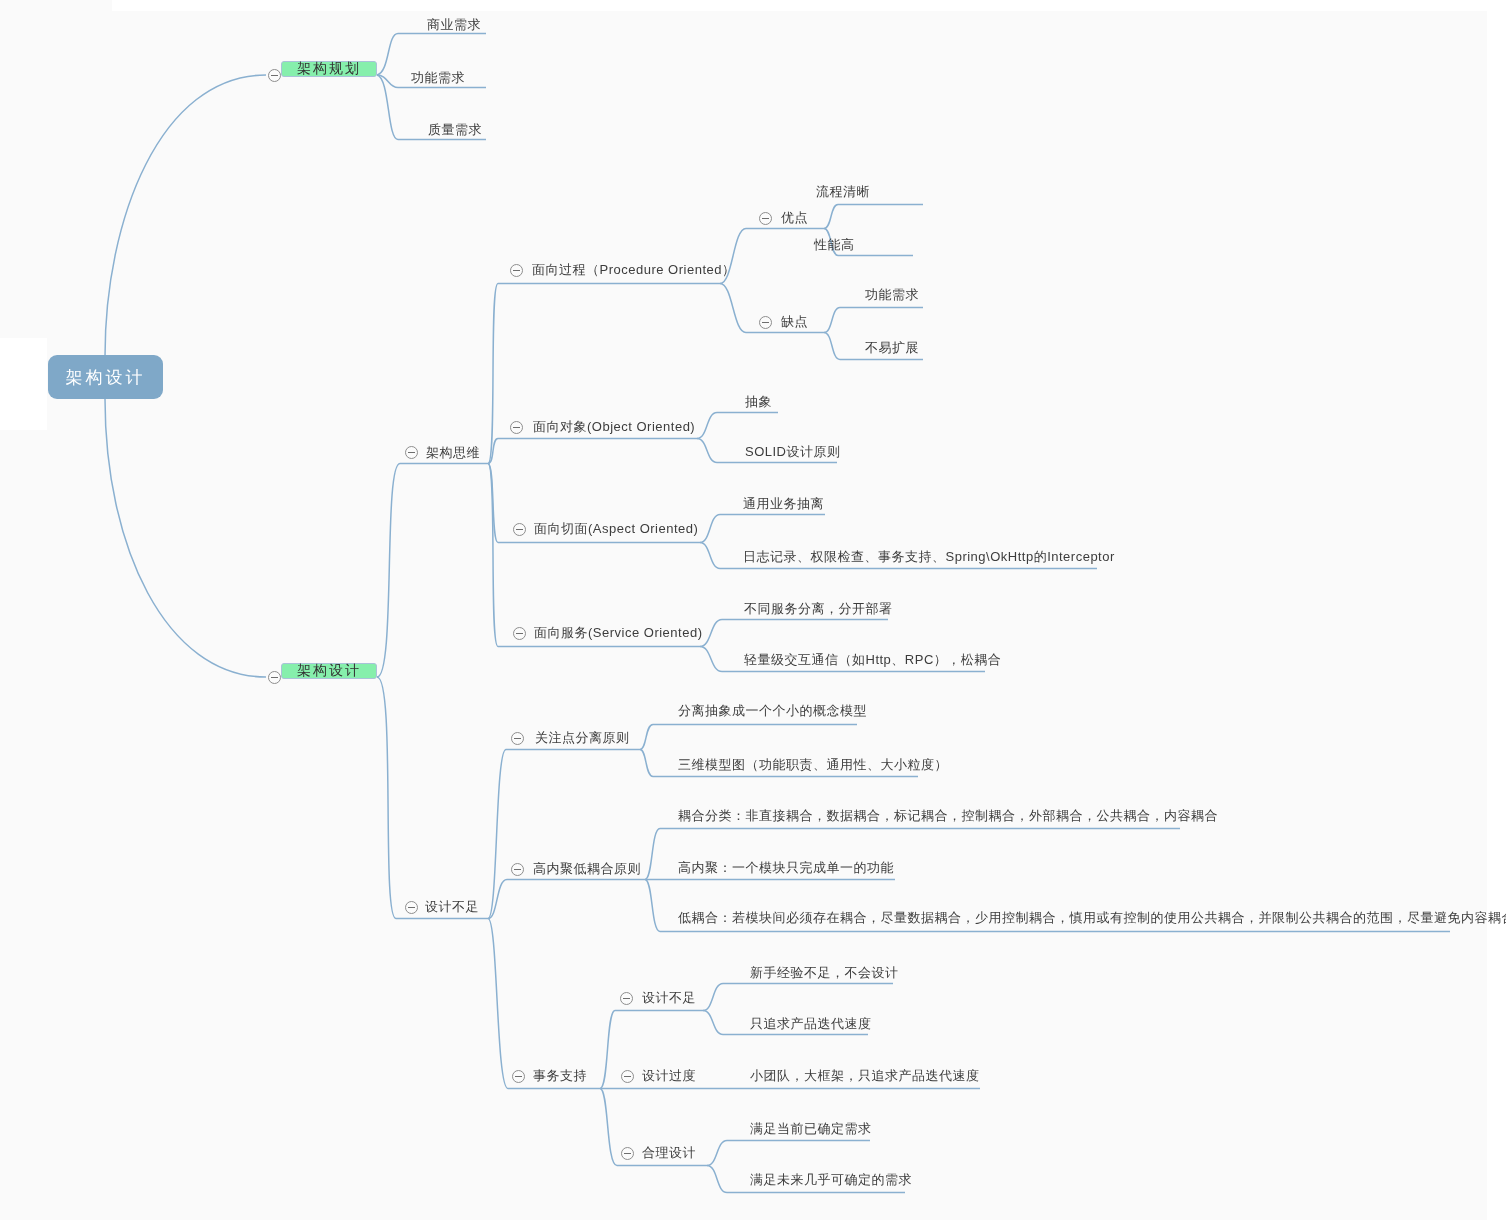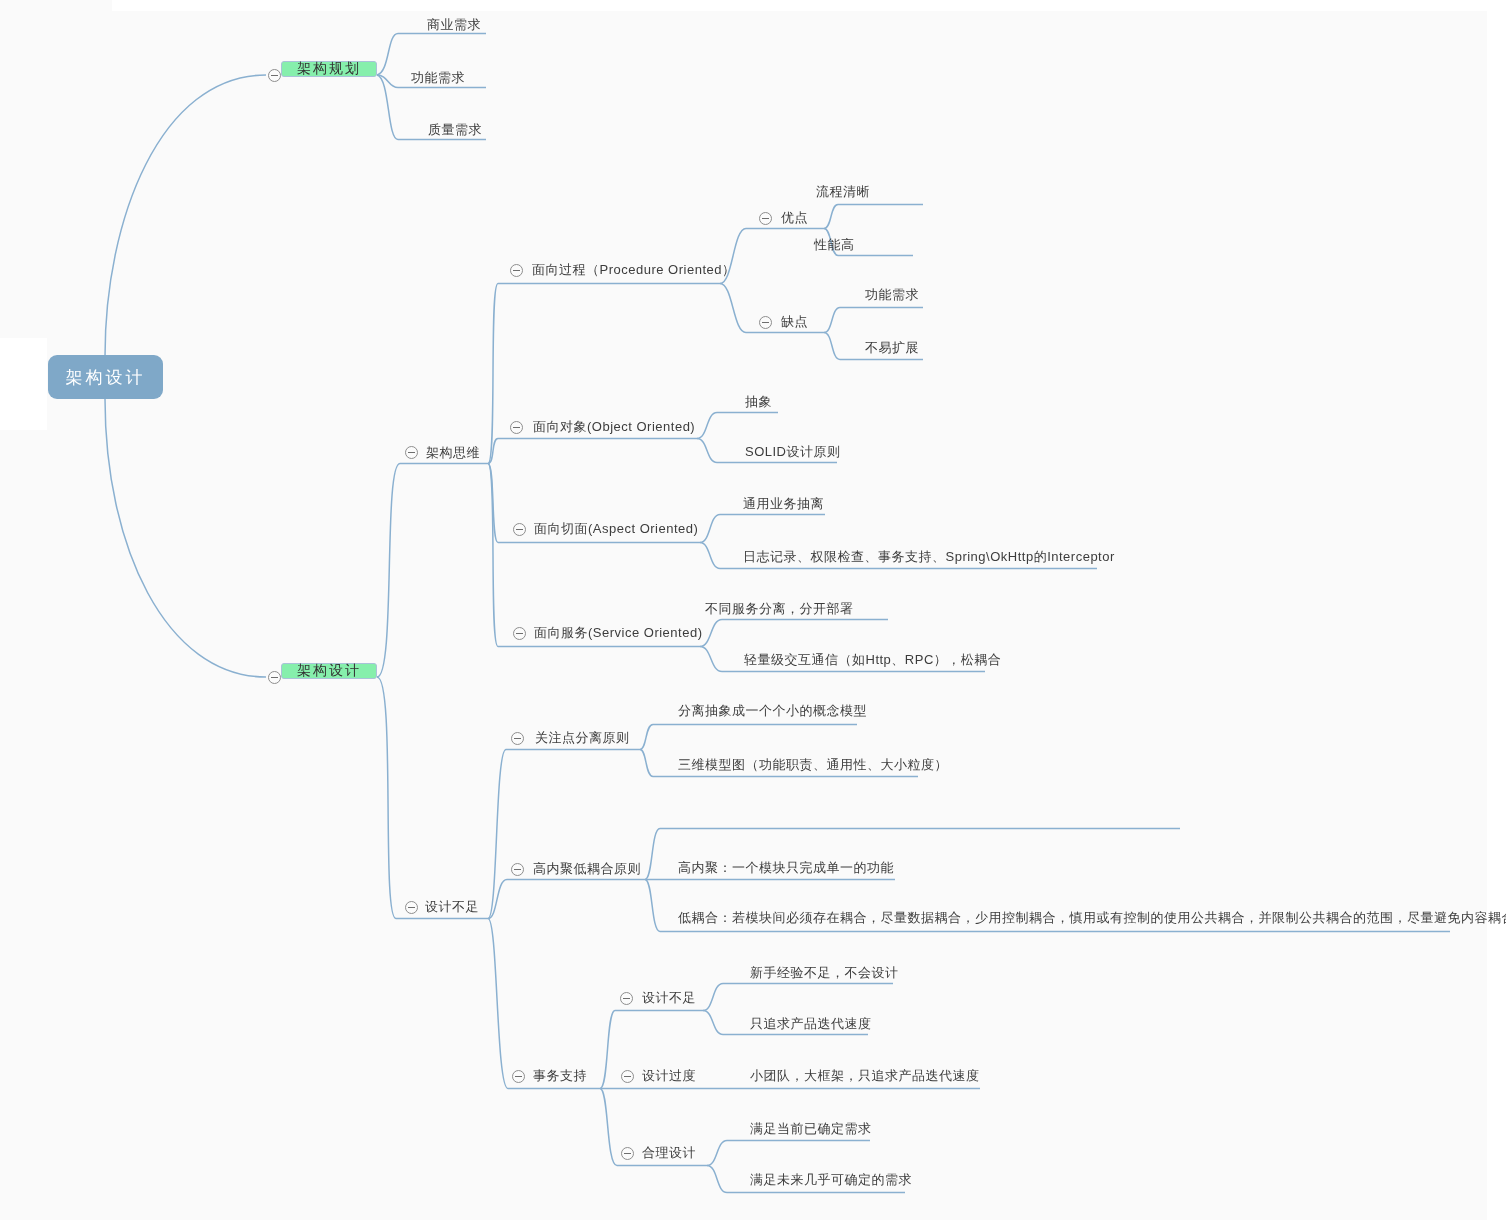--- a/index.html
+++ b/index.html
@@ -160,33 +160,34 @@
   <div class="t" style="left:745px;top:395px">抽象</div>
   <div class="t" style="left:745px;top:445px">SOLID设计原则</div>
 
   <div class="minus" style="left:513px;top:523px"></div>
   <div class="t" style="left:534px;top:522px">面向切面(Aspect Oriented)</div>
   <div class="t" style="left:743px;top:497px">通用业务抽离</div>
   <div class="t" style="left:743px;top:550px">日志记录、权限检查、事务支持、Spring\OkHttp的Interceptor</div>
 
   <div class="minus" style="left:513px;top:627px"></div>
   <div class="t" style="left:534px;top:626px">面向服务(Service Oriented)</div>
-  <div class="t" style="left:705px;top:602px">不同服务分离，分开部署</div>
+  <div class="t" style="left:744px;top:602px">不同服务分离，分开部署</div>
   <div class="t" style="left:744px;top:653px">轻量级交互通信（如Http、RPC），松耦合</div>
 
   <div class="minus" style="left:405px;top:901px"></div>
   <div class="t" style="left:425px;top:900px">设计不足</div>
 
   <div class="minus" style="left:511px;top:732px"></div>
   <div class="t" style="left:535px;top:731px">关注点分离原则</div>
   <div class="t" style="left:678px;top:704px">分离抽象成一个个小的概念模型</div>
   <div class="t" style="left:678px;top:758px">三维模型图（功能职责、通用性、大小粒度）</div>
 
   <div class="minus" style="left:511px;top:863px"></div>
   <div class="t" style="left:533px;top:862px">高内聚低耦合原则</div>
+  <div class="t" style="left:678px;top:809px">耦合分类：非直接耦合，数据耦合，标记耦合，控制耦合，外部耦合，公共耦合，内容耦合</div>
   <div class="t" style="left:678px;top:861px">高内聚：一个模块只完成单一的功能</div>
   <div class="t" style="left:678px;top:911px">低耦合：若模块间必须存在耦合，尽量数据耦合，少用控制耦合，慎用或有控制的使用公共耦合，并限制公共耦合的范围，尽量避免内容耦合。</div>
 
   <div class="minus" style="left:512px;top:1070px"></div>
   <div class="t" style="left:533px;top:1069px">事务支持</div>
 
   <div class="minus" style="left:620px;top:992px"></div>
   <div class="t" style="left:642px;top:991px">设计不足</div>
   <div class="t" style="left:750px;top:966px">新手经验不足，不会设计</div>
   <div class="t" style="left:750px;top:1017px">只追求产品迭代速度</div>

